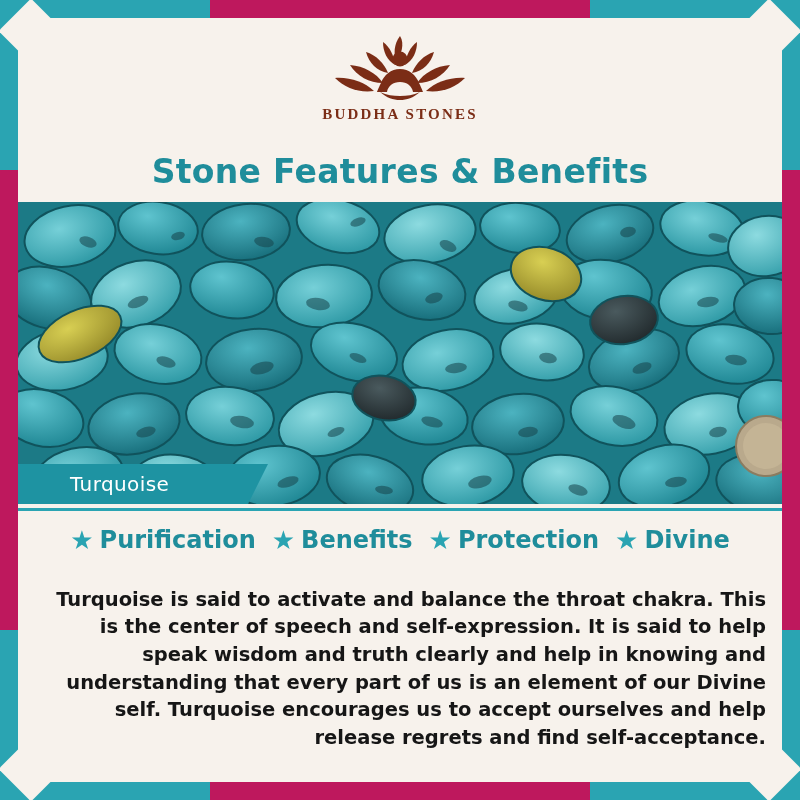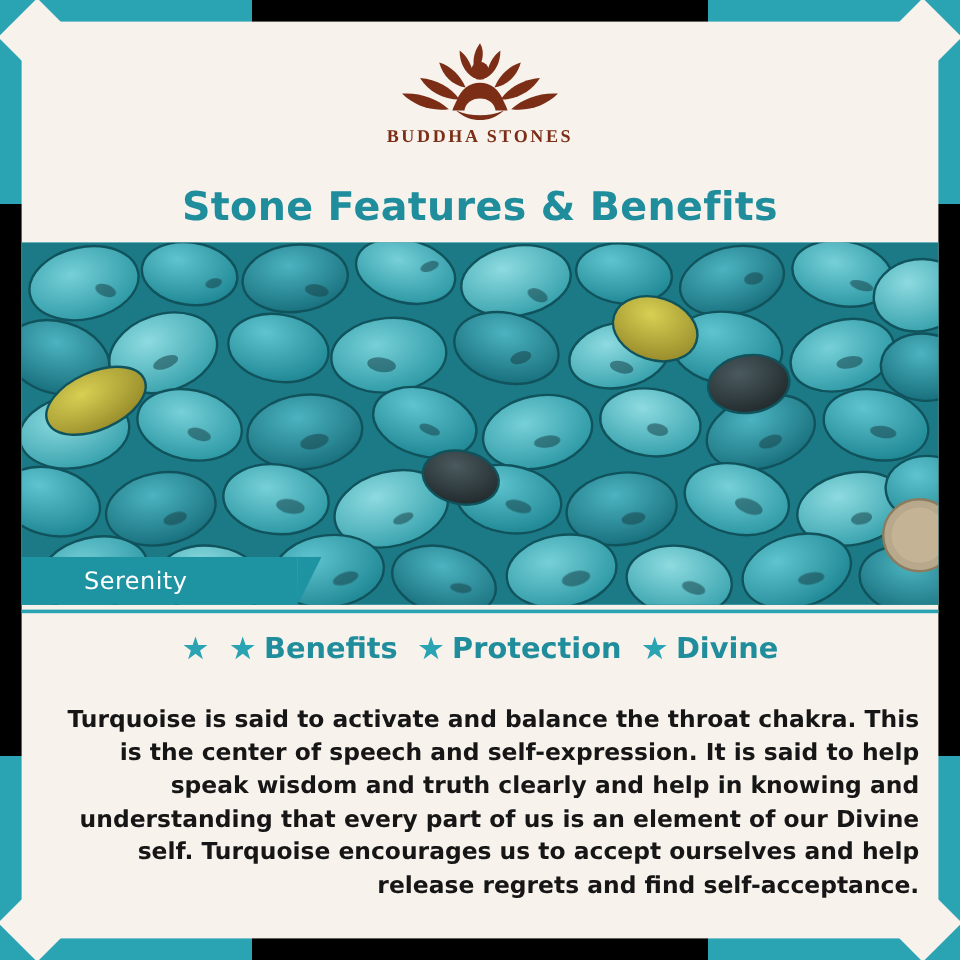--- a/index.html
+++ b/index.html
@@ -11,21 +11,21 @@
     height: 800px;
     background: #ffffff;
     font-family: "Liberation Sans", sans-serif;
     overflow: hidden;
   }
 
   .page {
     position: relative;
     width: 800px;
     height: 800px;
-    background: #000000;
+    background: #be185d;
     overflow: hidden;
   }
 
   
   .corner {
     position: absolute;
     pointer-events: none;
   }
   .corner-tl {
     top: 0; left: 0;
@@ -404,29 +404,30 @@
           <ellipse cx="462" cy="280" rx="12" ry="6" transform="rotate(-14 462 280)"></ellipse>
           <ellipse cx="560" cy="288" rx="10" ry="5" transform="rotate(18 560 288)"></ellipse>
           <ellipse cx="658" cy="280" rx="11" ry="5" transform="rotate(-10 658 280)"></ellipse>
         </g>
 
         <ellipse cx="748" cy="244" rx="30" ry="30" fill="#b9a98c" stroke="#8b7c60" stroke-width="2"></ellipse>
         <ellipse cx="748" cy="244" rx="23" ry="23" fill="#c7b697" opacity="0.8"></ellipse>
       </svg>
 
       <div class="label-ribbon">
-        <span>Serenity</span>
+        <span>Turquoise</span>
       </div>
     </div>
 
     <div class="rule"></div>
 
     <div class="benefits">
       <div class="benefit">
         <span class="star">★</span>
+        <span class="benefit-label">Purification</span>
       </div>
       <div class="benefit">
         <span class="star">★</span>
         <span class="benefit-label">Benefits</span>
       </div>
       <div class="benefit">
         <span class="star">★</span>
         <span class="benefit-label">Protection</span>
       </div>
       <div class="benefit">

